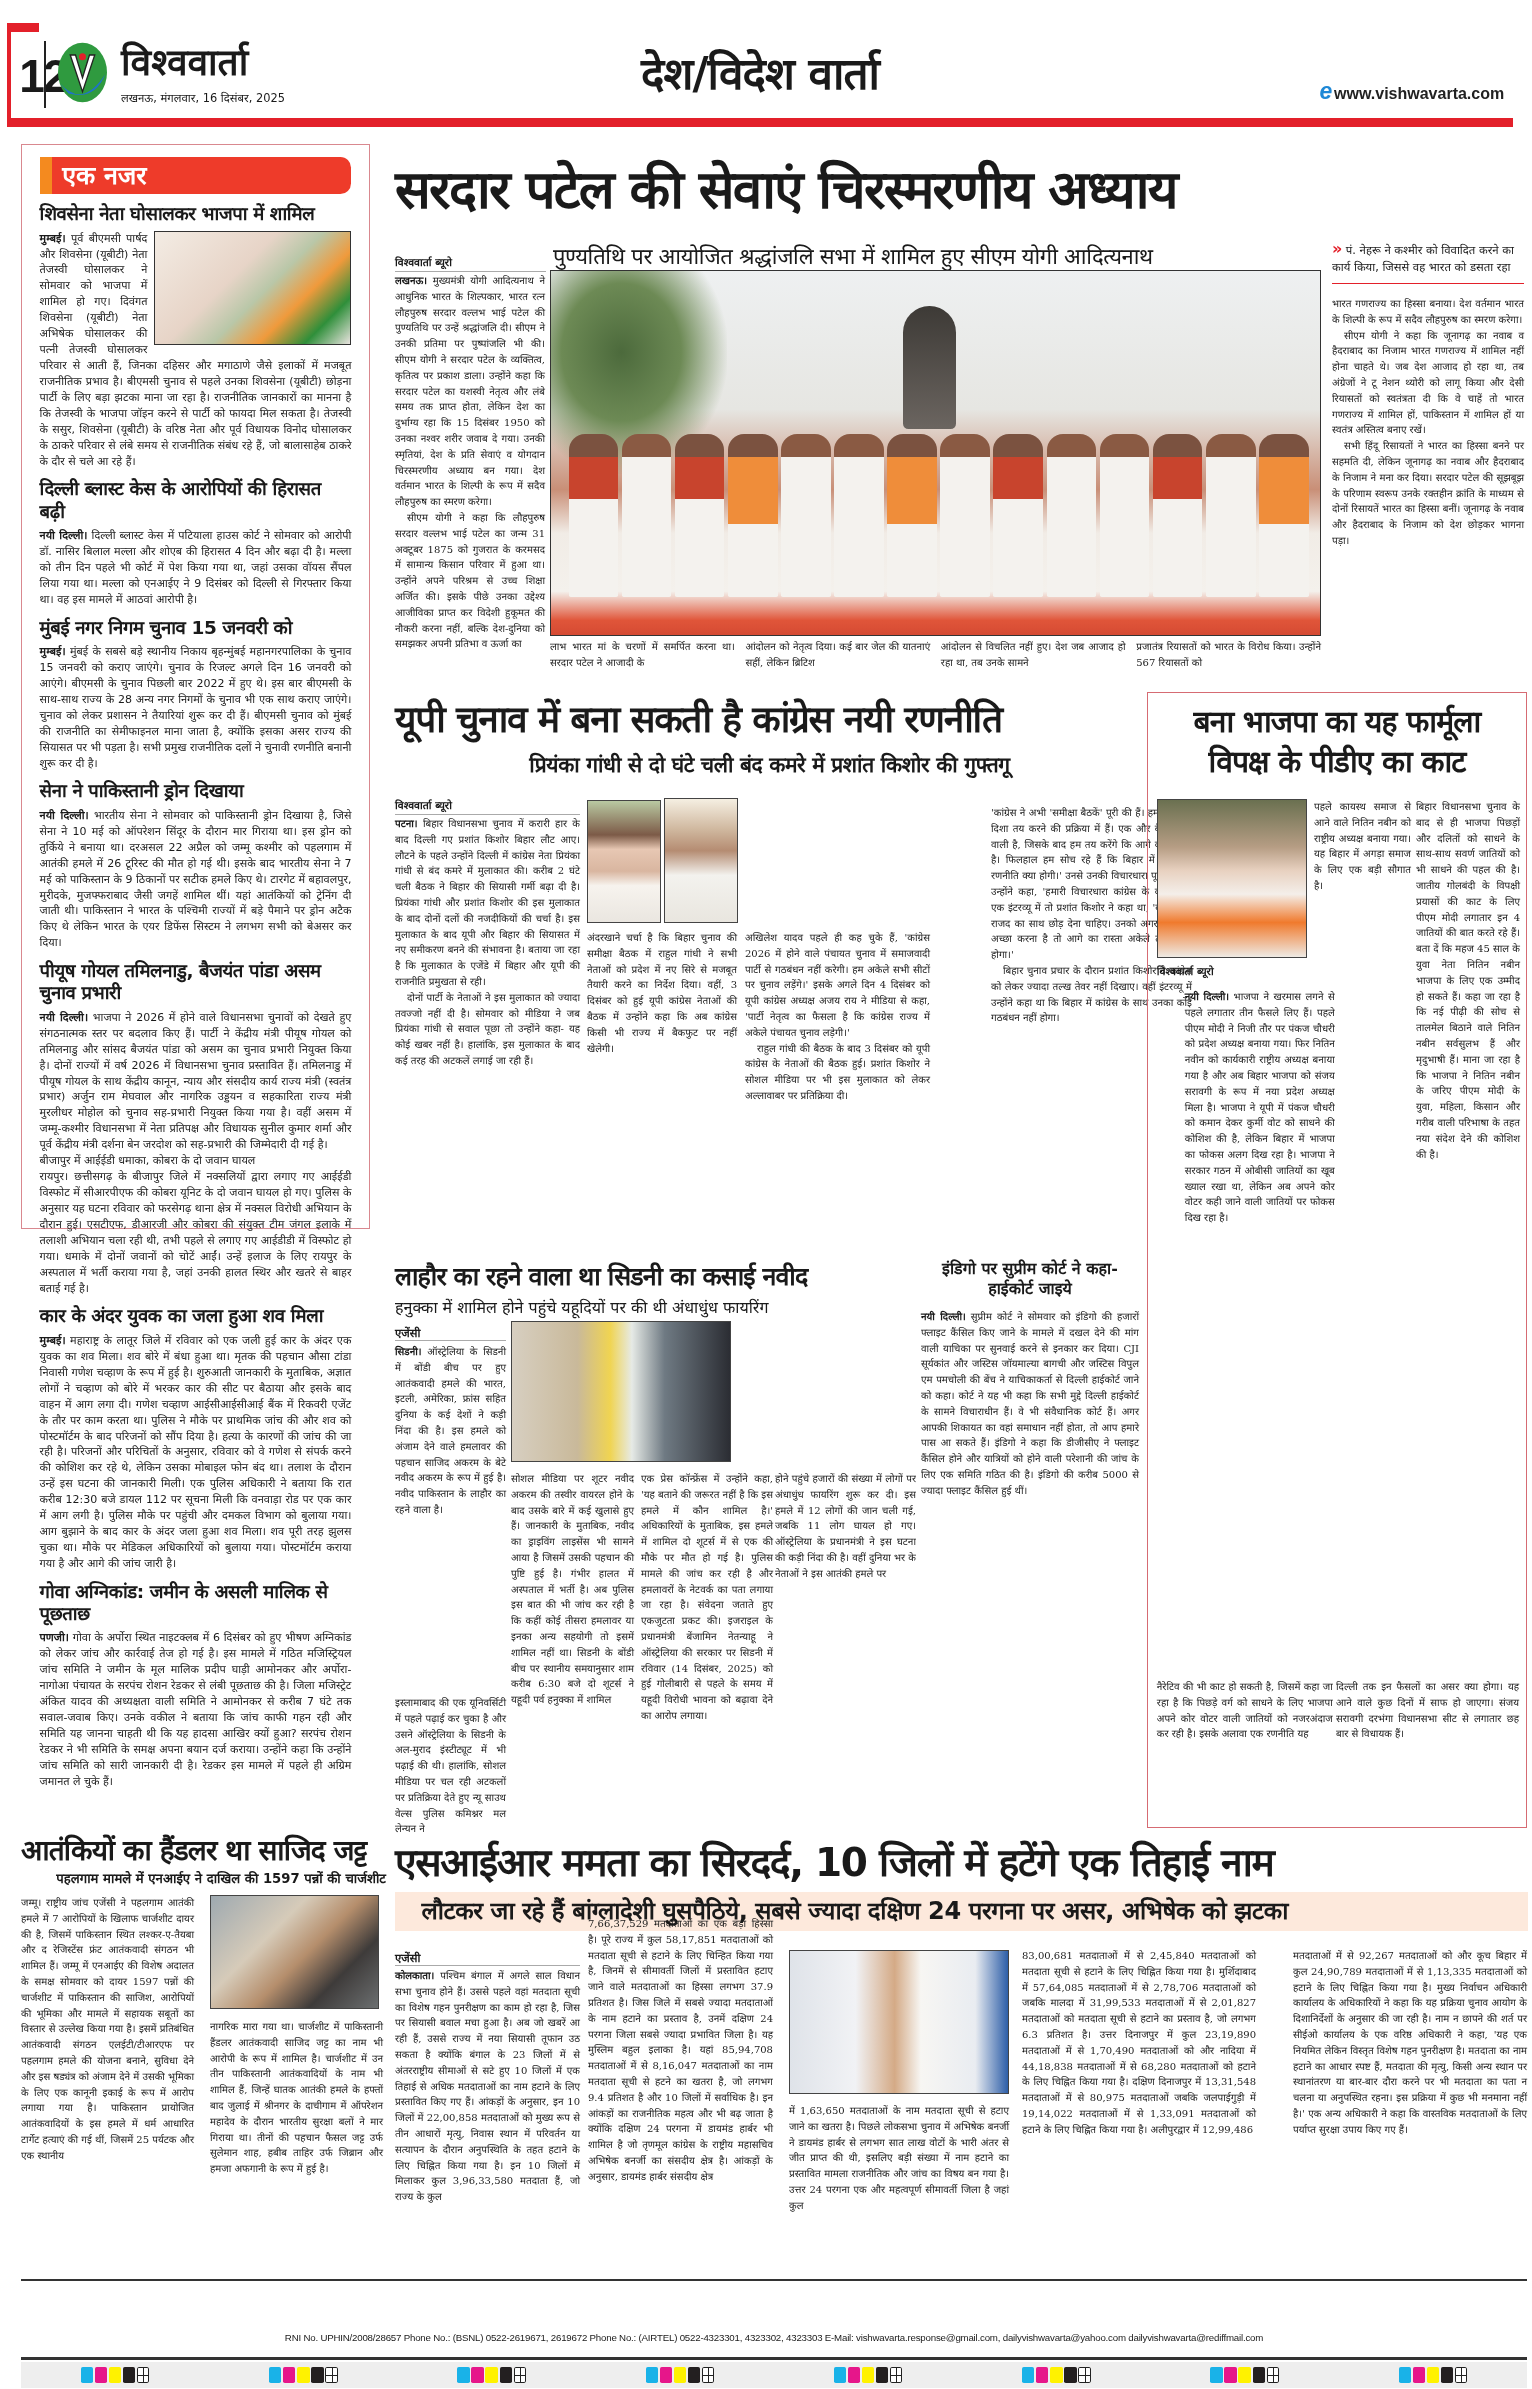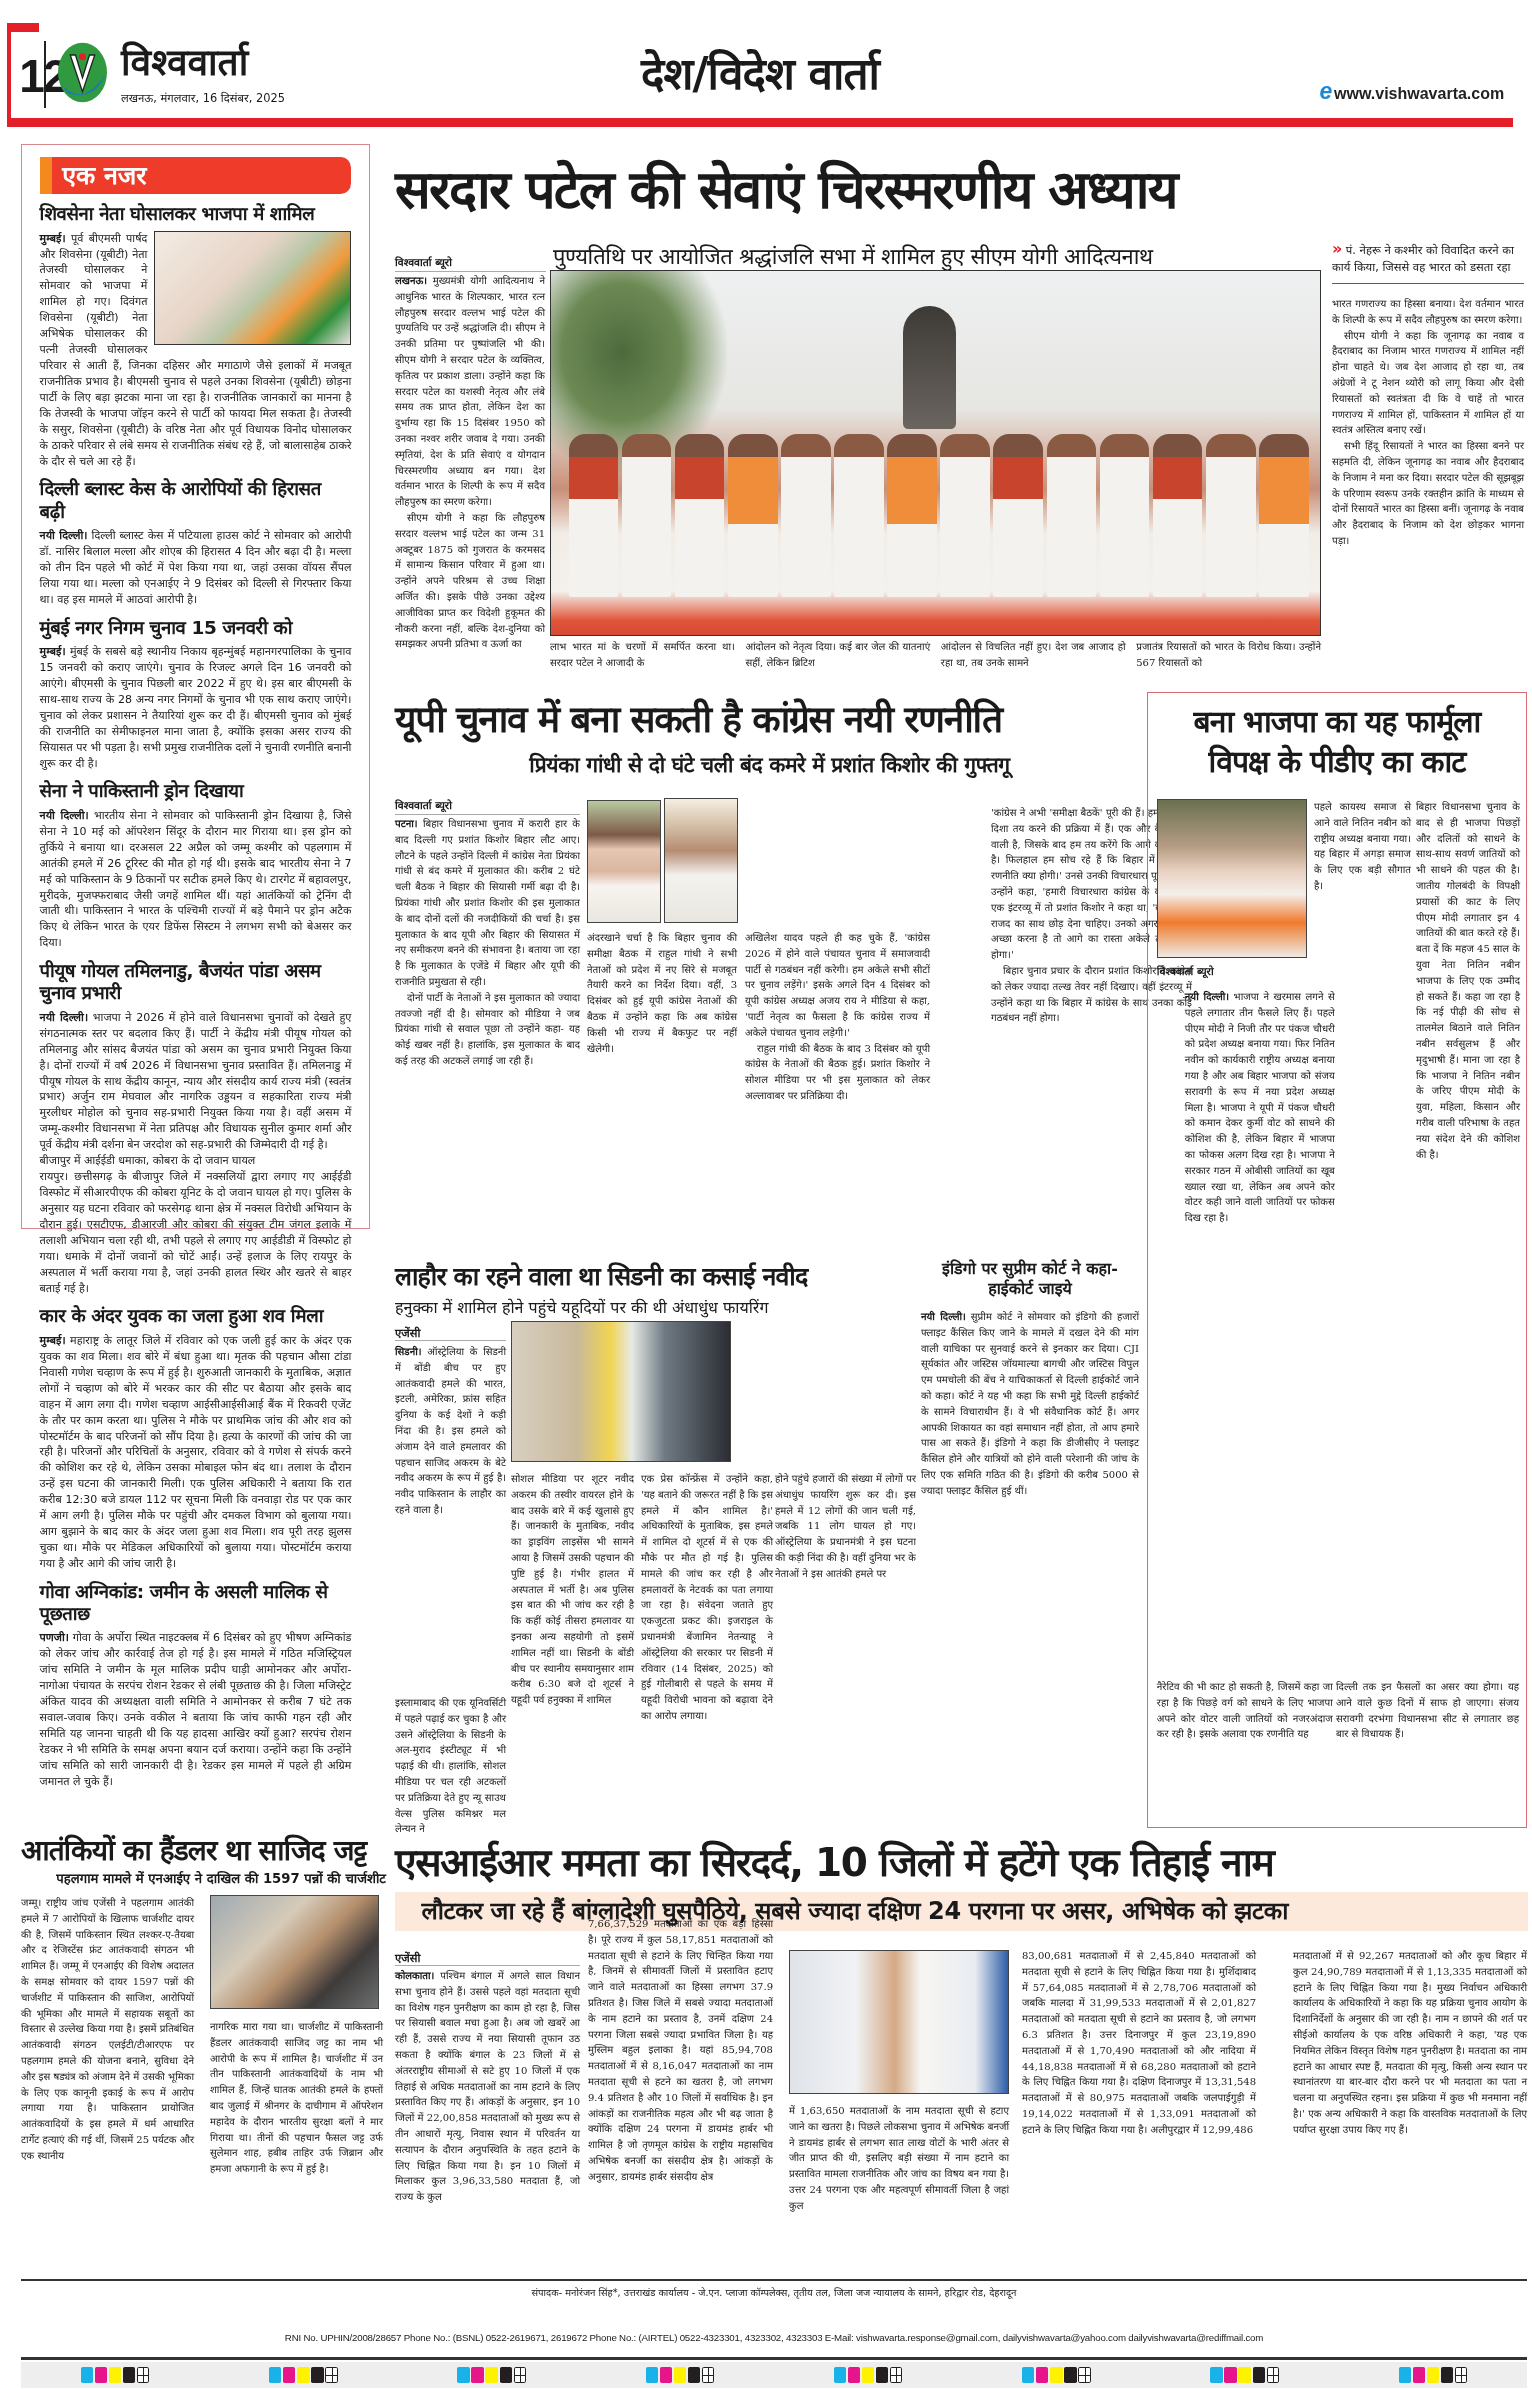--- a/index.html
+++ b/index.html
@@ -321,21 +321,20 @@
 </div>
 <div id="sir-col4" class="abs body" style="left:1022px; top:1948px; width:234px;">
   <span>83,00,681 मतदाताओं में से 2,45,840 मतदाताओं को मतदाता सूची से हटाने के लिए चिह्नित किया गया है। मुर्शिदाबाद में 57,64,085 मतदाताओं में से 2,78,706 मतदाताओं को जबकि मालदा में 31,99,533 मतदाताओं में से 2,01,827 मतदाताओं को मतदाता सूची से हटाने का प्रस्ताव है, जो लगभग 6.3 प्रतिशत है। उत्तर दिनाजपुर में कुल 23,19,890 मतदाताओं में से 1,70,490 मतदाताओं को और नादिया में 44,18,838 मतदाताओं में से 68,280 मतदाताओं को हटाने के लिए चिह्नित किया गया है। दक्षिण दिनाजपुर में 13,31,548 मतदाताओं में से 80,975 मतदाताओं जबकि जलपाईगुड़ी में 19,14,022 मतदाताओं में से 1,33,091 मतदाताओं को हटाने के लिए चिह्नित किया गया है। अलीपुरद्वार में 12,99,486</span>
 </div>
 <div id="sir-col5" class="abs body">
   <span>मतदाताओं में से 92,267 मतदाताओं को और कूच बिहार में कुल 24,90,789 मतदाताओं में से 1,13,335 मतदाताओं को हटाने के लिए चिह्नित किया गया है। मुख्य निर्वाचन अधिकारी कार्यालय के अधिकारियों ने कहा कि यह प्रक्रिया चुनाव आयोग के दिशानिर्देशों के अनुसार की जा रही है। नाम न छापने की शर्त पर सीईओ कार्यालय के एक वरिष्ठ अधिकारी ने कहा, 'यह एक नियमित लेकिन विस्तृत विशेष गहन पुनरीक्षण है। मतदाता का नाम हटाने का आधार स्पष्ट हैं, मतदाता की मृत्यु, किसी अन्य स्थान पर स्थानांतरण या बार-बार दौरा करने पर भी मतदाता का पता न चलना या अनुपस्थित रहना। इस प्रक्रिया में कुछ भी मनमाना नहीं है।' एक अन्य अधिकारी ने कहा कि वास्तविक मतदाताओं के लिए पर्याप्त सुरक्षा उपाय किए गए हैं।</span>
 </div>
 
 <div id="footer-rule" class="abs"></div>
 <div id="imprint" class="abs">
-  <div>संपादक- मनोरंजन सिंह*, उत्तराखंड कार्यालय - जे.एन. प्लाजा कॉम्पलेक्स, तृतीय तल, जिला जज न्यायालय के सामने, हरिद्वार रोड, देहरादून</div>
 </div>
 <div id="rni" class="abs">RNI No. UPHIN/2008/28657 Phone No.: (BSNL) 0522-2619671, 2619672 Phone No.: (AIRTEL) 0522-4323301, 4323302, 4323303  E-Mail: vishwavarta.response@gmail.com, dailyvishwavarta@yahoo.com dailyvishwavarta@rediffmail.com</div>
 <div id="footer-rule2" class="abs"></div>
 <div id="colorbar" class="abs">
     <div class="swatchset">
       <div class="sw" style="background: rgb(25, 178, 232);"></div>
       <div class="sw" style="background: rgb(230, 22, 138);"></div>
       <div class="sw" style="background: rgb(255, 242, 0);"></div>
       <div class="sw" style="background: rgb(35, 31, 32);"></div>
       <div class="sw reg"></div>

